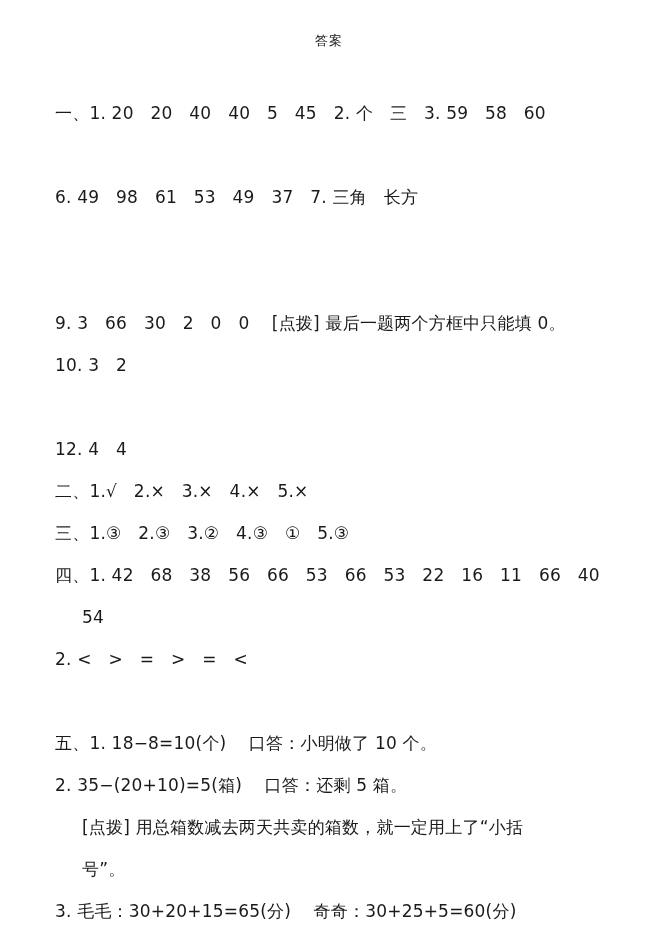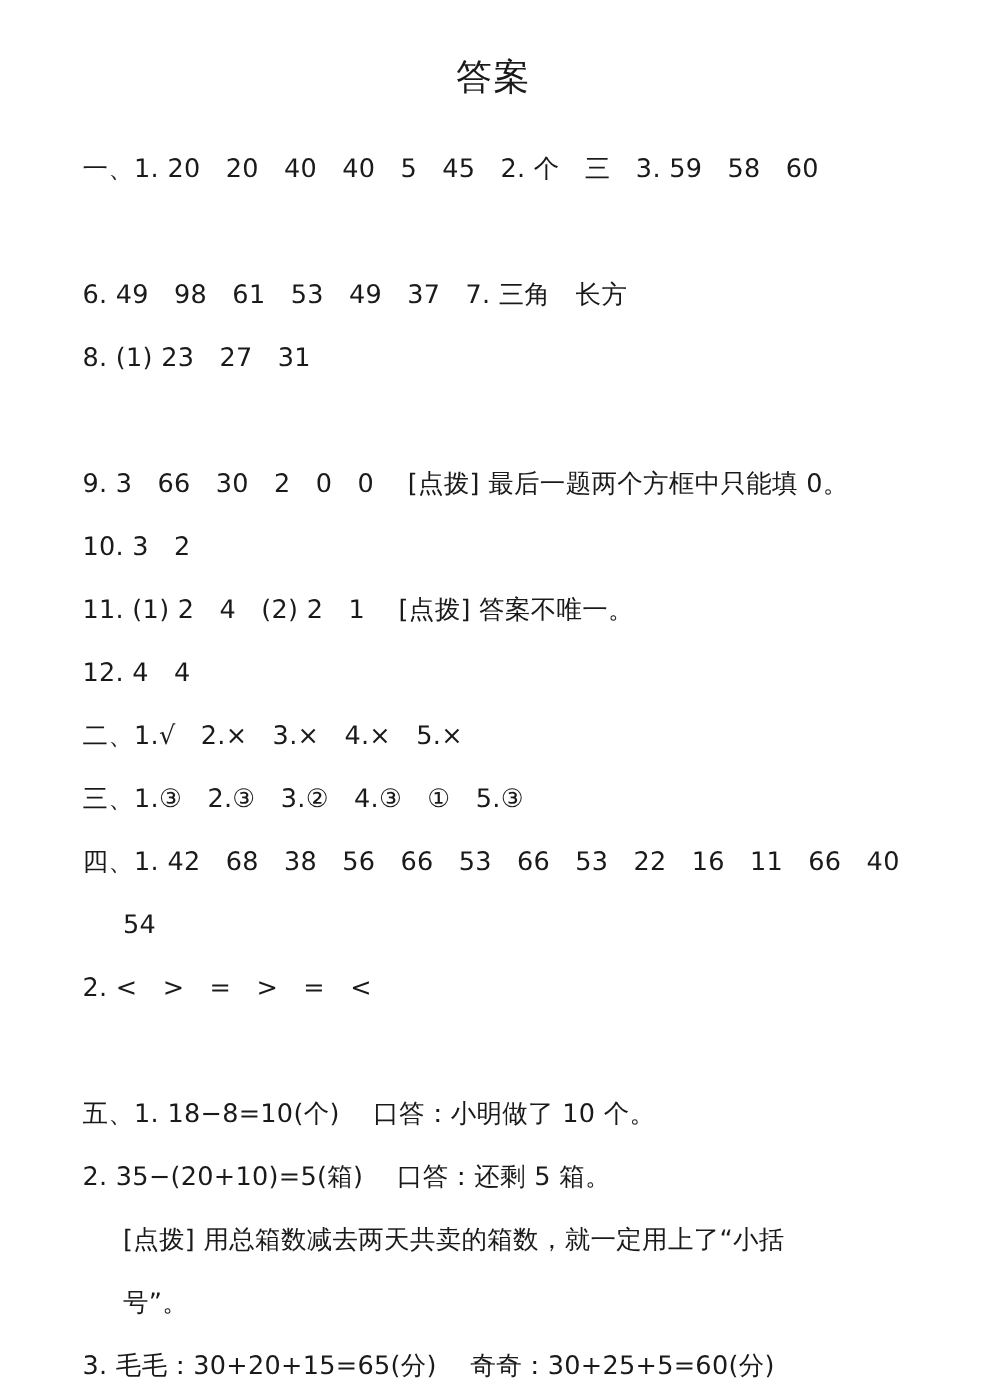--- a/index.html
+++ b/index.html
@@ -16,25 +16,25 @@
     color: #1a1a1a;
   }
   .page {
     position: absolute;
     left: 0; top: 0;
     width: 658px;
     height: 927px;
   }
   .title {
     position: absolute;
-    top: 38px;
+    top: 28px;
     left: 0;
     width: 658px;
     text-align: center;
-    font-size: 24px;
+    font-size: 13px;
     line-height: 26px;
     letter-spacing: 1px;
   }
   .line {
     position: absolute;
     left: 55px;
     font-size: 17px;
     line-height: 24px;
     white-space: pre;
     letter-spacing: 0.2px;
@@ -45,24 +45,22 @@
   }
 </style>
 </head>
 <body>
 
 <div class="page">
   <div class="title">答案</div>
 
   <div class="line" style="top:85px">一、1. 20   20   40   40   5   45   2. 个   三   3. 59   58   60</div>
   <div class="line" style="top:169px">6. 49   98   61   53   49   37   7. 三角   长方</div>
-  <div class="line" style="top:211px">8. (1) 23   27   31</div>
   <div class="line" style="top:295px">9. 3   66   30   2   0   0    [点拨] 最后一题两个方框中只能填 0。</div>
   <div class="line" style="top:337px">10. 3   2</div>
-  <div class="line" style="top:379px">11. (1) 2   4   (2) 2   1    [点拨] 答案不唯一。</div>
   <div class="line" style="top:421px">12. 4   4</div>
   <div class="line" style="top:463px">二、1.√   2.×   3.×   4.×   5.×</div>
   <div class="line" style="top:505px">三、1.③   2.③   3.②   4.③   ①   5.③</div>
   <div class="line" style="top:547px">四、1. 42   68   38   56   66   53   66   53   22   16   11   66   40</div>
   <div class="line indent" style="top:589px">54</div>
   <div class="line" style="top:631px">2. &lt;   &gt;   =   &gt;   =   &lt;</div>
   <div class="line" style="top:715px">五、1. 18−8=10(个)    口答：小明做了 10 个。</div>
   <div class="line" style="top:757px">2. 35−(20+10)=5(箱)    口答：还剩 5 箱。</div>
   <div class="line indent" style="top:799px">[点拨] 用总箱数减去两天共卖的箱数，就一定用上了“小括</div>
   <div class="line indent" style="top:841px">号”。</div>

